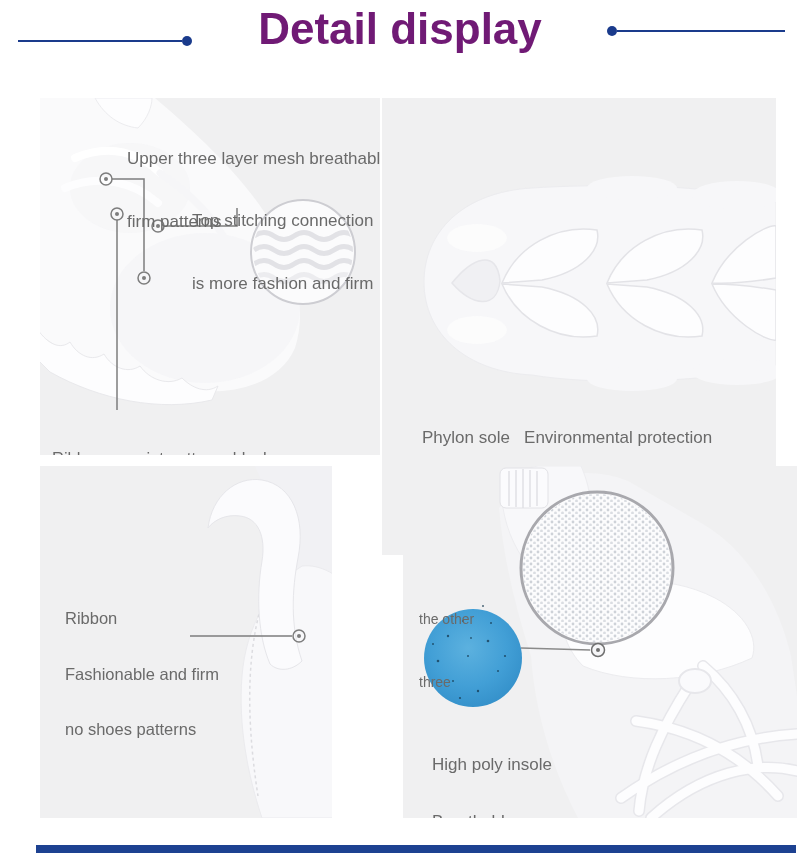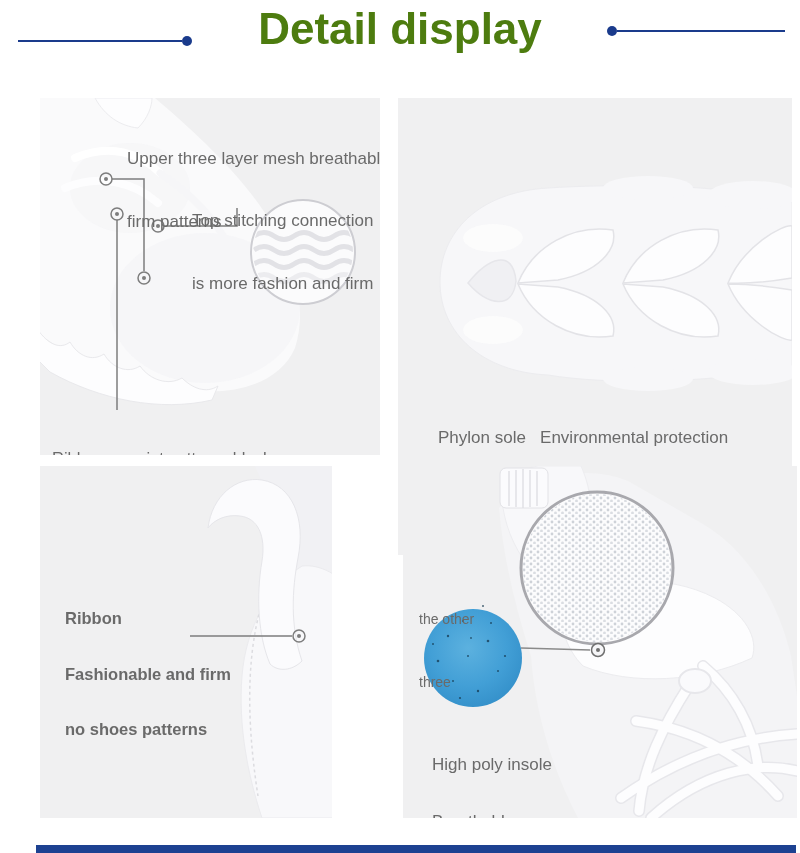--- a/index.html
+++ b/index.html
@@ -2,33 +2,33 @@
 <html><head>
 <meta charset="utf-8">
 <style>
   html,body{margin:0;padding:0;background:#ffffff;}
   body{width:800px;height:853px;position:relative;overflow:hidden;
        font-family:"Liberation Sans", sans-serif;}
   .stage{position:absolute;inset:0;}
 
   
   .title{position:absolute;left:0;right:0;top:4px;text-align:center;
-         font-size:44px;font-weight:bold;color:#4d7c0f;letter-spacing:0px;}
+         font-size:44px;font-weight:bold;color:#701a75;letter-spacing:0px;}
   .rule{position:absolute;height:2px;background:#1a3b8c;}
   .rule-left{left:18px;width:164px;top:40px;}
   .rule-right{left:617px;width:168px;top:30px;}
   .dot{position:absolute;width:10px;height:10px;border-radius:50%;background:#1a3b8c;}
   .dot-left{left:182px;top:36px;}
   .dot-right{left:607px;top:26px;}
 
   
   .panel{position:absolute;background:#f0f0f1;overflow:hidden;}
   .panel-tl{left:40px;top:98px;width:340px;height:357px;}
-  .panel-tr{left:398px;top:98px;width:394px;height:457px;}
-  .panel-bl{left:40px;top:466px;width:292px;height:352px;font-weight:bold;}
+  .panel-tr{left:382px;top:98px;width:394px;height:457px;}
+  .panel-bl{left:40px;top:466px;width:292px;height:352px;}
   .panel-br{left:403px;top:466px;width:394px;height:352px;}
   .panel svg{position:absolute;left:0;top:0;}
 
   
   .note{position:absolute;color:#6a6a6a;font-size:17px;line-height:21px;white-space:pre;}
   .note-sm{font-size:16.5px;line-height:18.5px;}
   .note div{white-space:pre;}
 
   
   .footer-bar{position:absolute;left:36px;right:4px;bottom:0;height:8px;background:#1d4191;}

